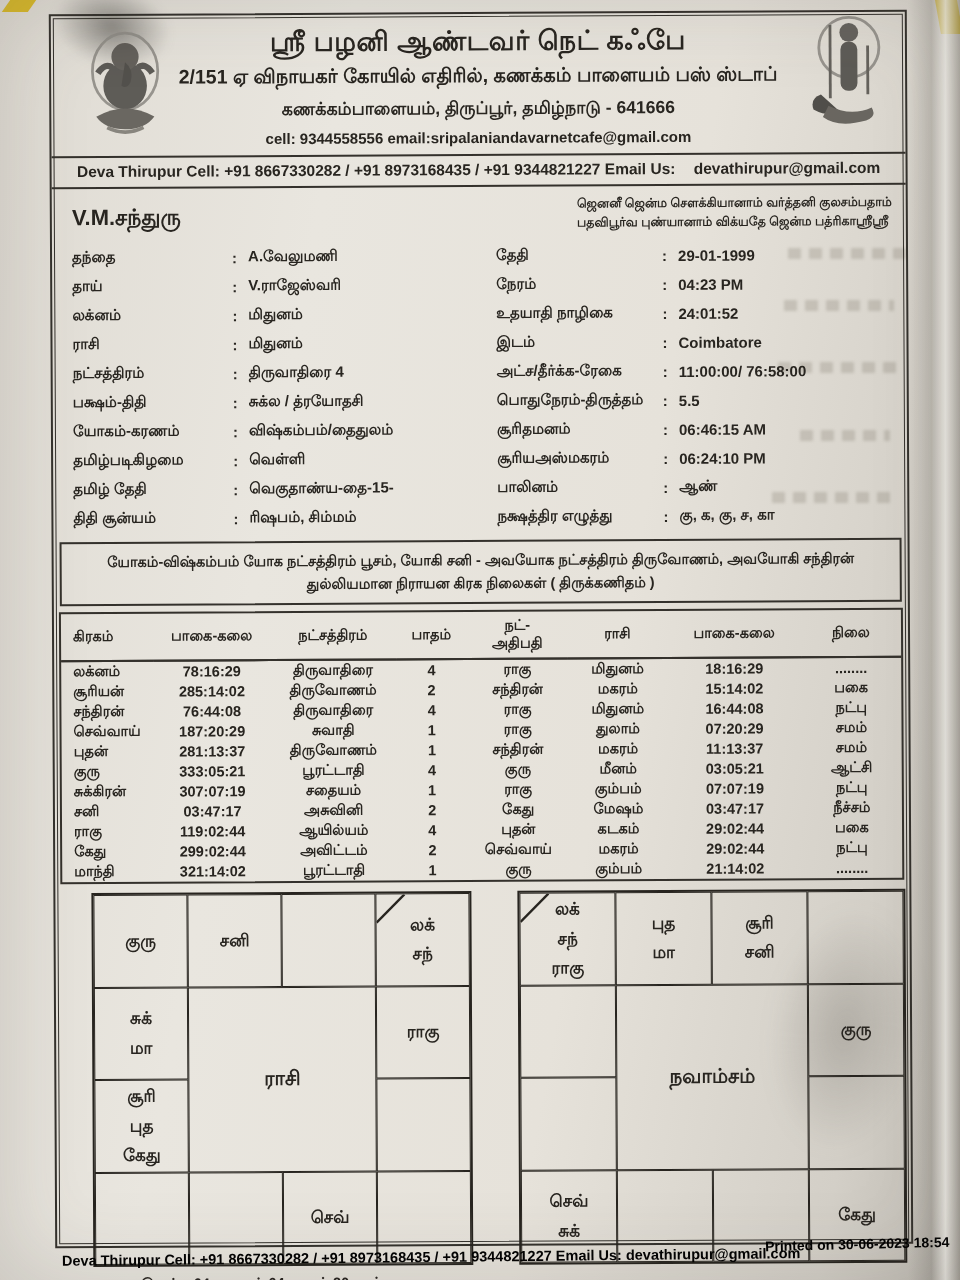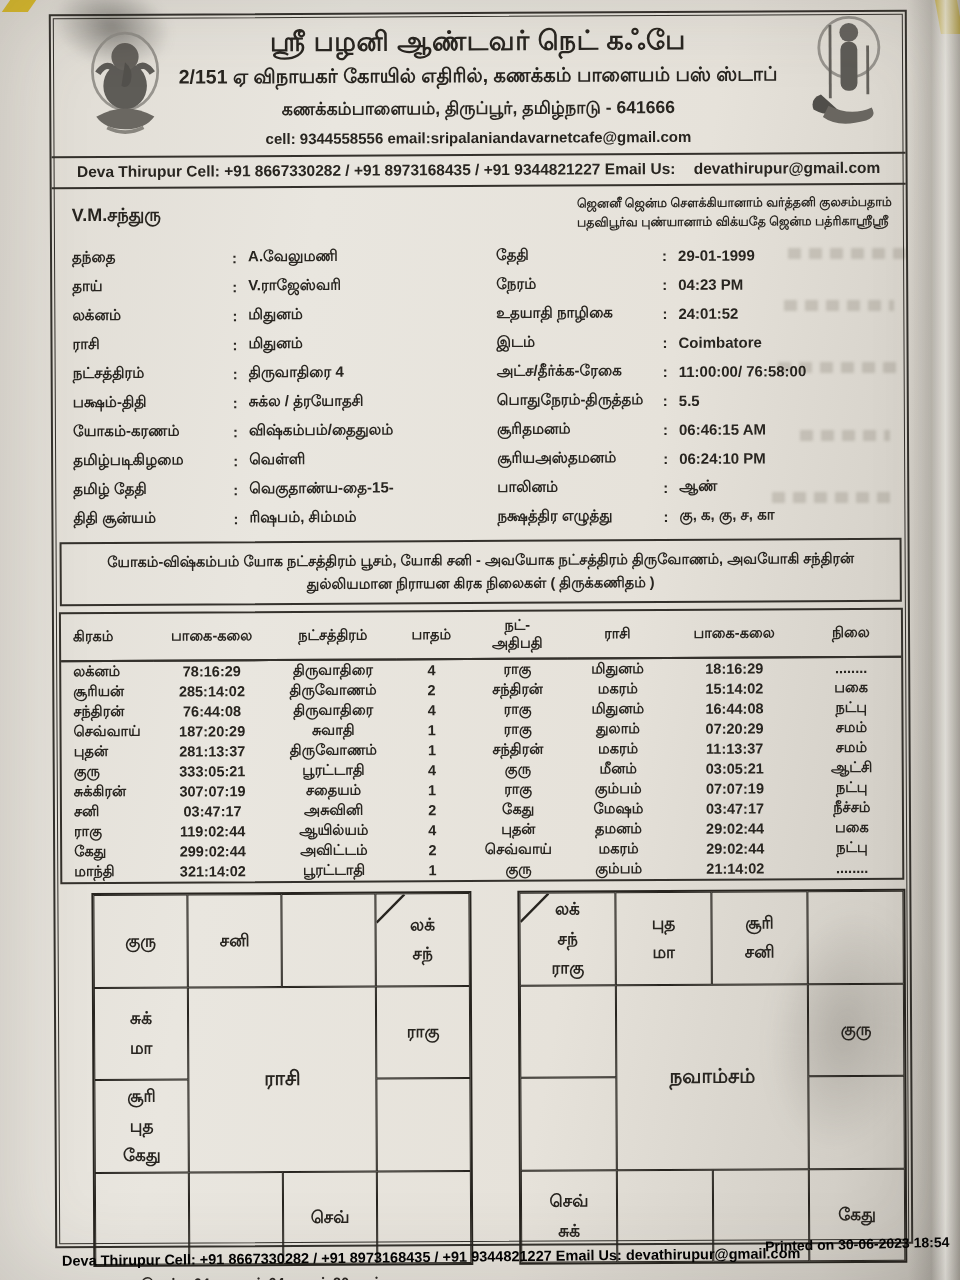--- a/index.html
+++ b/index.html
@@ -31,21 +31,21 @@
   .h-addr2{font-size:17.5px;font-weight:bold;margin-top:9px;}
   .h-contact{font-size:15px;font-weight:bold;margin-top:9px;}
   .deity{position:absolute;opacity:.88;}
   .ganesha{left:26px;top:10px;width:96px;height:118px;}
   .murugan{right:8px;top:-4px;width:100px;height:122px;}
   .deva-band{border-bottom:2px solid #34312c;padding:5px 0 6px;text-align:center;
     font-size:15.5px;font-weight:bold;}
   .deva-band .em{margin-left:14px;}
 
   .name-row{display:flex;justify-content:space-between;align-items:flex-start;padding:8px 14px 0 20px;}
-  .p-name{font-size:18px;font-weight:bold;margin-top:8px;}
+  .p-name{font-size:22px;font-weight:bold;margin-top:8px;}
   .verse{font-size:12.5px;font-weight:bold;line-height:1.55;text-align:left;}
 
   .drows{padding:8px 12px 0 20px;}
   .drow{display:grid;grid-template-columns:160px 16px 248px 166px 16px auto;
     height:29px;align-items:center;font-size:15px;font-weight:bold;}
   .drow span{white-space:nowrap;}
 
   .yoga{margin:8px 6px 6px;border:2px solid #34312c;text-align:center;
     font-size:14.5px;font-weight:bold;padding:7px 6px;line-height:1.6;}
 
@@ -190,21 +190,21 @@
           <span>:</span>
           <span>விஷ்கம்பம்/தைதுலம்</span>
           <span>சூரிதமனம்</span>
           <span>:</span>
           <span>06:46:15 AM</span>
         </div>
         <div class="drow">
           <span>தமிழ்படிகிழமை</span>
           <span>:</span>
           <span>வெள்ளி</span>
-          <span>சூரியஅஸ்தமனம்</span>
+          <span>சூரியஅஸ்மகரம்</span>
           <span>:</span>
           <span>06:24:10 PM</span>
         </div>
         <div class="drow">
           <span>தமிழ் தேதி</span>
           <span>:</span>
           <span>வெகுதாண்ய-தை-15-</span>
           <span>பாலினம்</span>
           <span>:</span>
           <span>ஆண்</span>
@@ -318,21 +318,21 @@
               <td>மேஷம்</td>
               <td>03:47:17</td>
               <td>நீச்சம்</td>
             </tr>
             <tr>
               <td>ராகு</td>
               <td>119:02:44</td>
               <td>ஆயில்யம்</td>
               <td>4</td>
               <td>புதன்</td>
-              <td>தமனம்</td>
+              <td>கடகம்</td>
               <td>29:02:44</td>
               <td>பகை</td>
             </tr>
             <tr>
               <td>கேது</td>
               <td>299:02:44</td>
               <td>அவிட்டம்</td>
               <td>2</td>
               <td>செவ்வாய்</td>
               <td>மகரம்</td>

